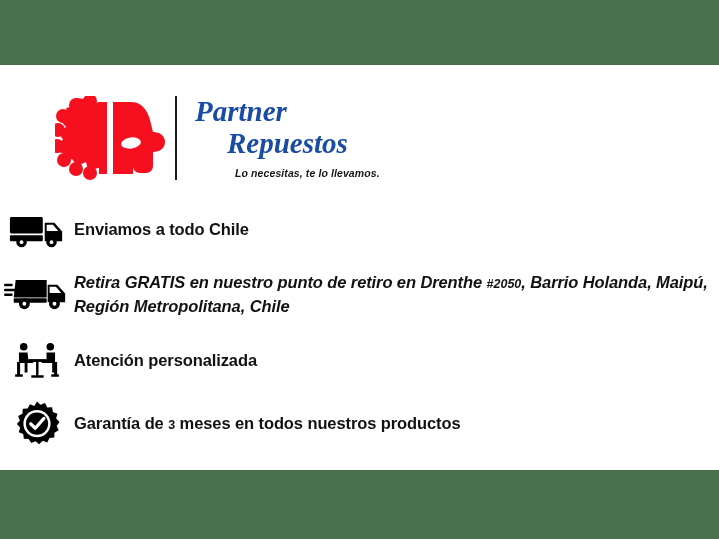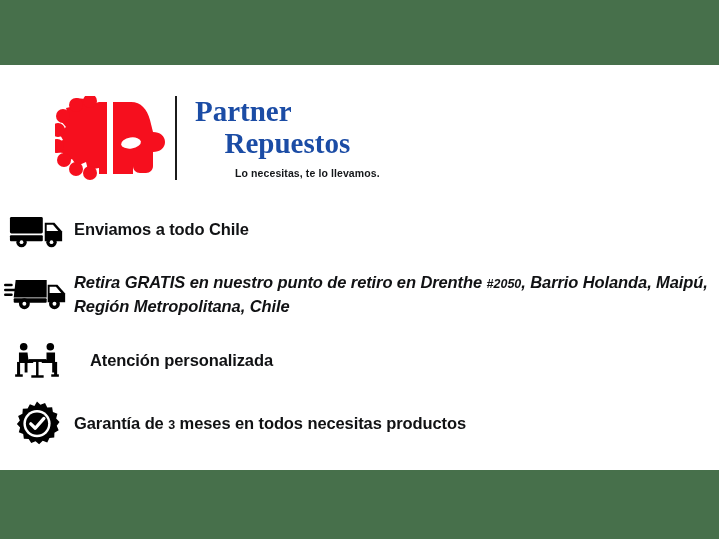--- a/index.html
+++ b/index.html
@@ -37,20 +37,21 @@
   }
 
   
   .brand {
     position: absolute;
     left: 55px;
     top: 88px;
     display: flex;
     align-items: center;
     height: 100px;
+    font-style: italic;
   }
   .brand-mark {
     width: 112px;
     height: 84px;
     flex: 0 0 auto;
     display: block;
   }
   .brand-rule {
     width: 2px;
     height: 84px;
@@ -122,21 +123,21 @@
     color: #111214;
     letter-spacing: -0.1px;
     padding-top: 1px;
   }
   .feature-text .small {
     font-size: 12.5px;
     letter-spacing: 0px;
   }
   .f1 { top: 0px; }
   .f2 { top: 62px; }
-  .f3 { top: 131px; gap: 16px; }
+  .f3 { top: 131px; }
   .f4 { top: 193px; }
 
   .f1 .feature-icon { height: 50px; }
   .f2 .feature-icon { height: 50px; }
   .f3 .feature-icon { height: 48px; }
   .f4 .feature-icon { height: 50px; }
 
   .f1 .feature-text { margin-top: 11px; }
   .f2 .feature-text { margin-top: 2px; font-style: italic; }
   .f3 .feature-text { margin-top: 11px; }
@@ -268,19 +269,19 @@
                      L34.7 43.2 L30.0 41.6 L26.2 45.0 L22.5 41.9 L18.0 43.9 L15.3 39.6
                      L10.3 39.5 L9.6 34.5 L5.0 32.5 L6.4 27.7 L3.0 24.0 L6.1 20.3
                      L4.3 15.6 L8.8 13.3 L9.2 8.2 L14.2 7.9 L16.6 3.4 L21.3 5.1 Z"></path>
           </g>
           <circle cx="24" cy="23.5" r="14.2" fill="#ffffff"></circle>
           <circle cx="24" cy="23.5" r="11.6" fill="#000000"></circle>
           <path d="M17.5 23.8 L22.2 28.4 L31.2 18.2" stroke="#ffffff" stroke-width="3.4" fill="none" stroke-linecap="round" stroke-linejoin="round"></path>
         </svg>
       </span>
       <span class="feature-text">
-        <span>Garantía de </span><span class="small">3</span><span> meses en todos necesitas productos</span>
+        <span>Garantía de </span><span class="small">3</span><span> meses en todos nuestros productos</span>
       </span>
     </div>
 
   </div>
 
 </div>
 
 </body></html>

